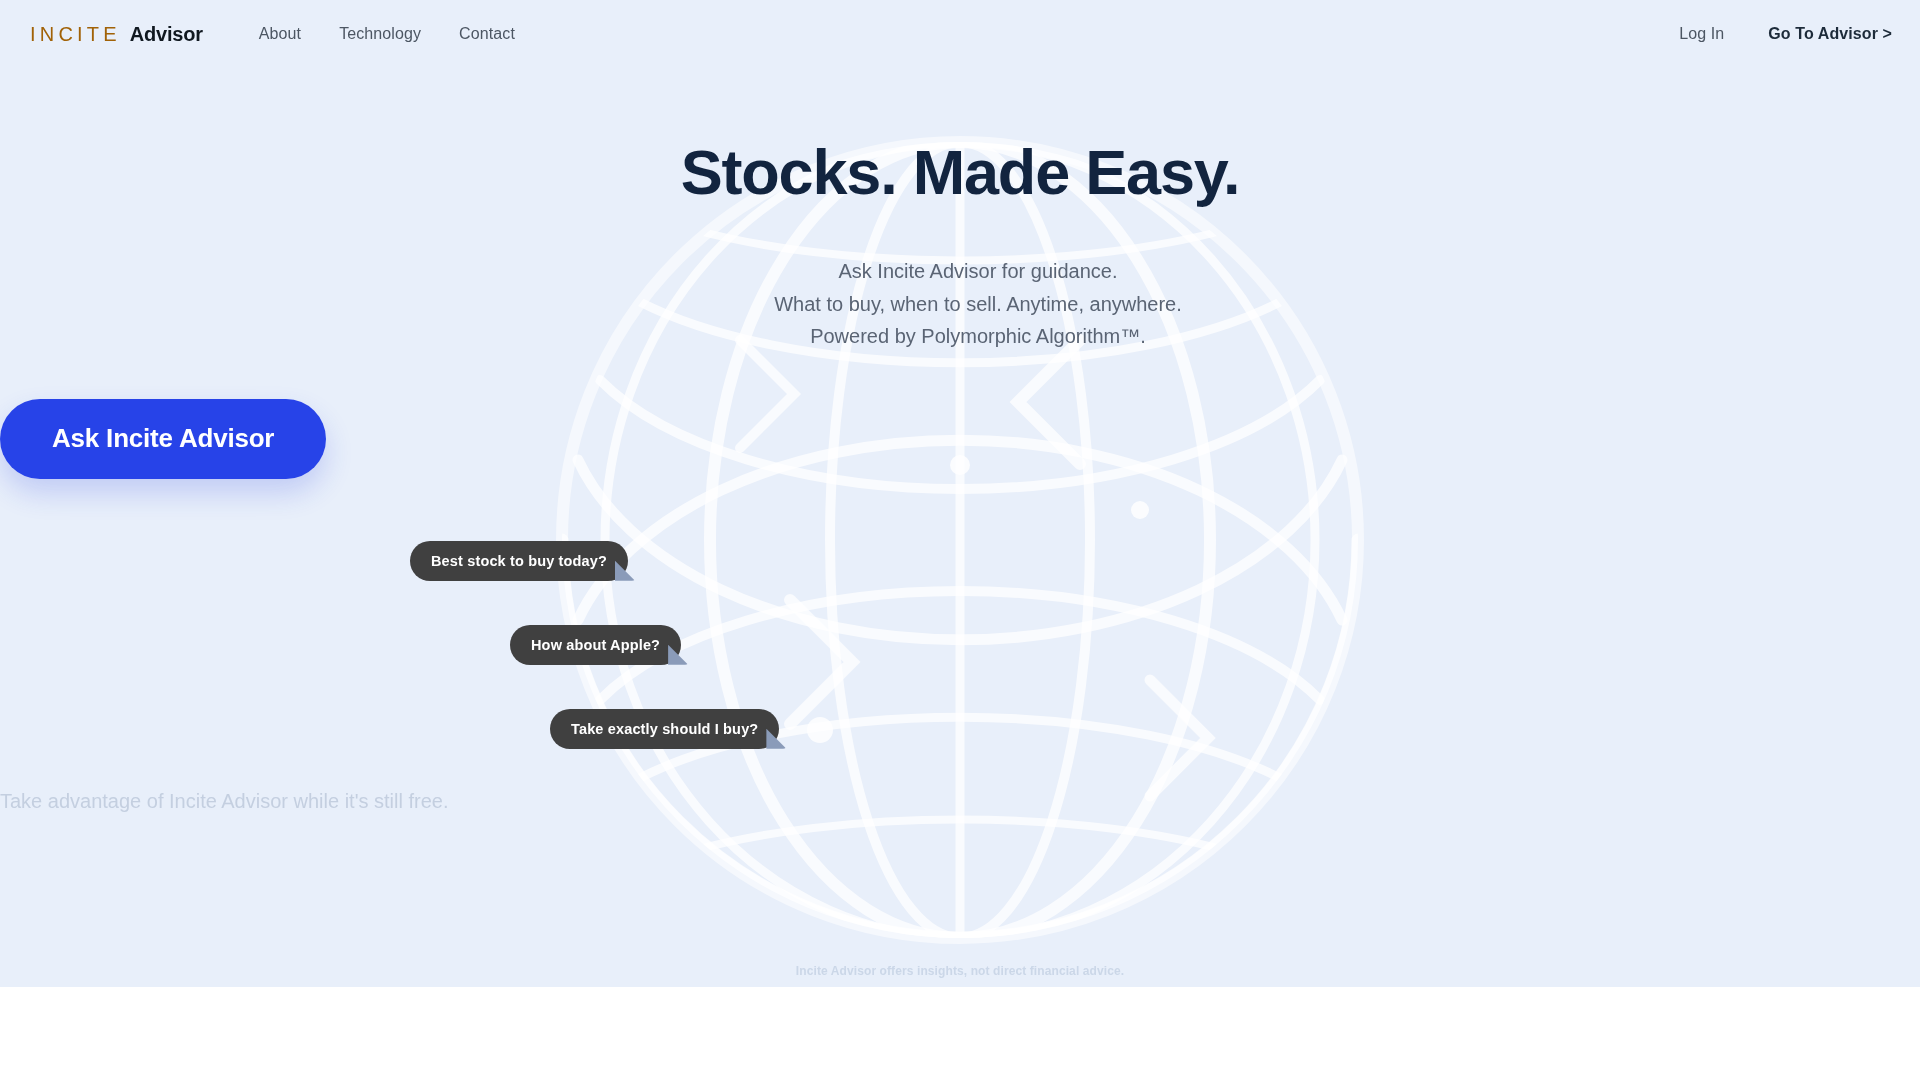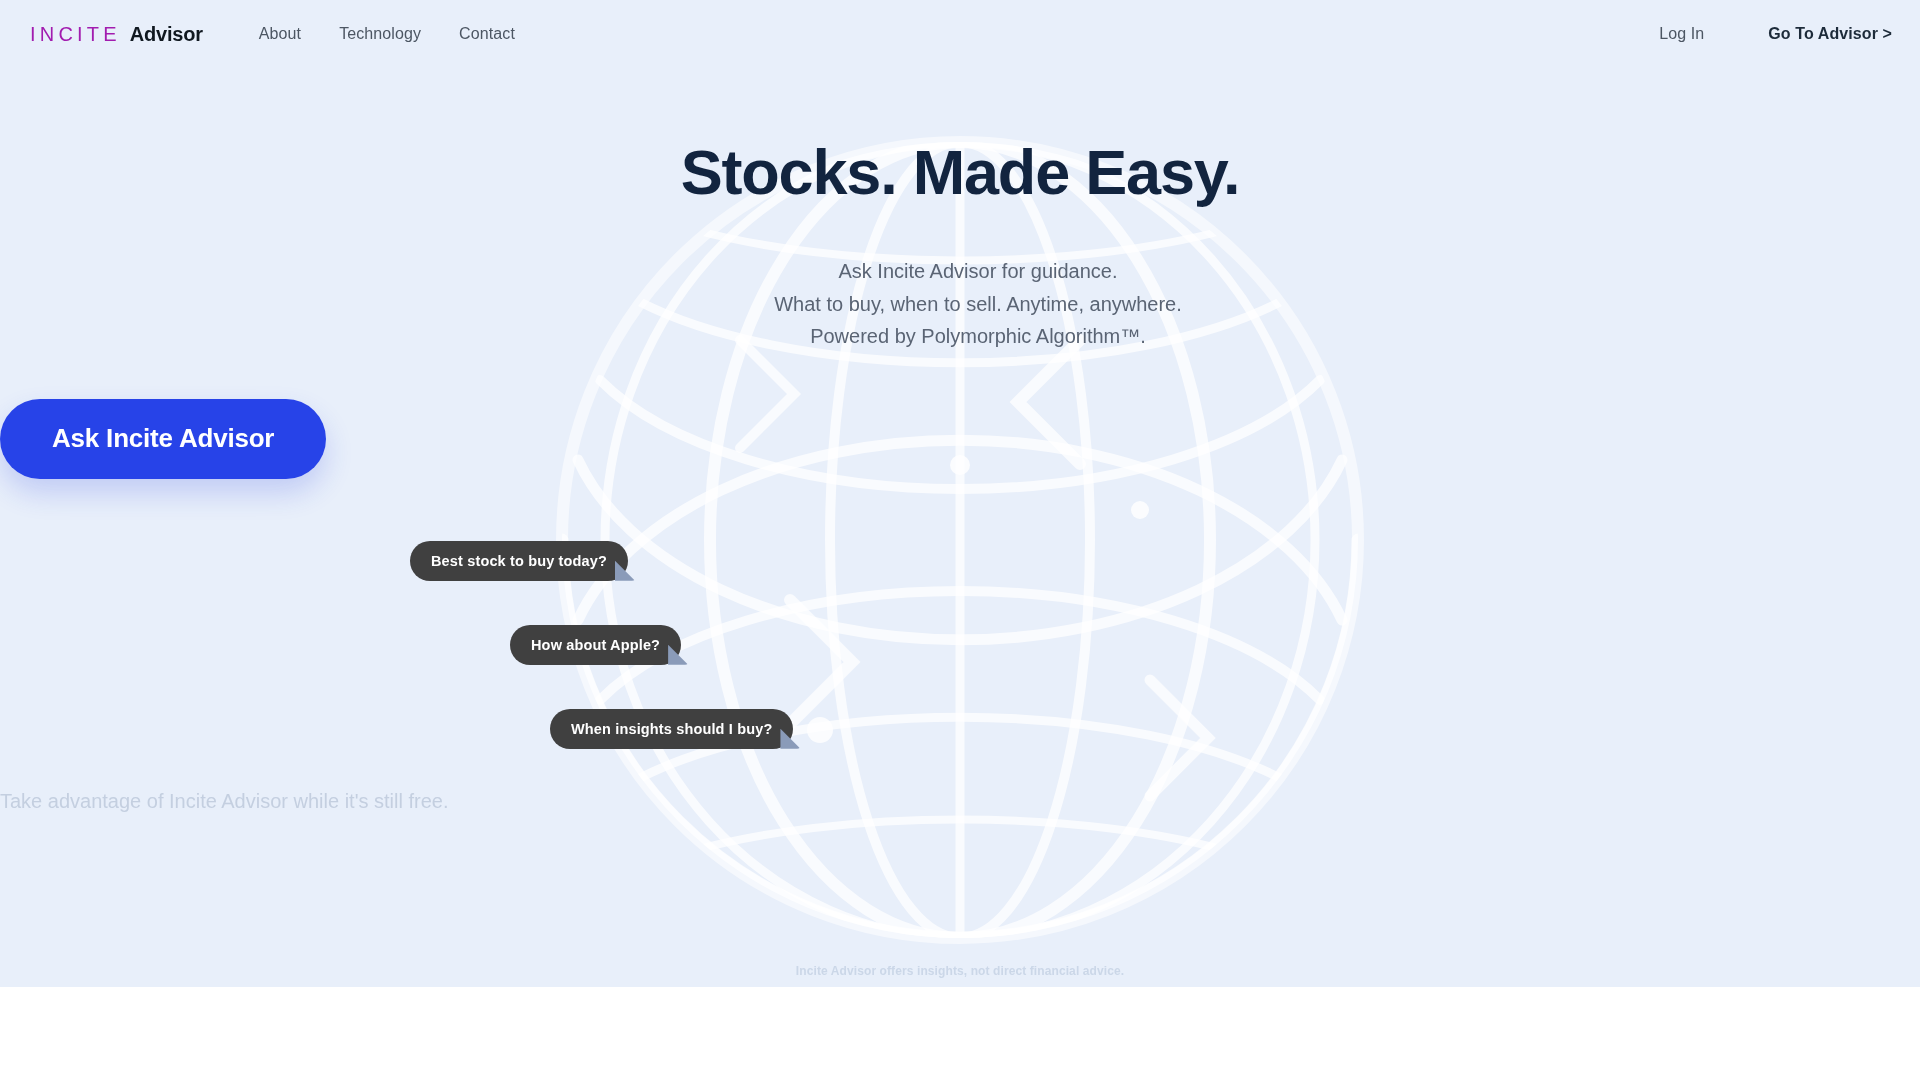--- a/index.html
+++ b/index.html
@@ -47,21 +47,21 @@
     display: flex;
     align-items: baseline;
     gap: 9px;
     margin-right: 56px;
     white-space: nowrap;
   }
   #brand .brand-incite {
     font-size: 20px;
     font-weight: 300;
     letter-spacing: 4.2px;
-    color: #a21caf;
+    color: #a16207;
     font-family: "Liberation Sans", sans-serif;
   }
   #brand .brand-advisor {
     font-size: 20px;
     font-weight: 700;
     letter-spacing: -0.2px;
     color: #101820;
   }
 
   #nav-links {
@@ -74,21 +74,21 @@
     color: #4c5663;
     text-decoration: none;
     letter-spacing: 0.1px;
     cursor: pointer;
   }
 
   #nav-right {
     margin-left: auto;
     display: flex;
     align-items: center;
-    gap: 64px;
+    gap: 44px;
   }
   #nav-right .nav-login {
     font-size: 16px;
     color: #4c5663;
     cursor: pointer;
     letter-spacing: 0.1px;
   }
   #nav-right .nav-cta {
     font-size: 16px;
     font-weight: 700;
@@ -283,20 +283,20 @@
 
     <div id="cta-wrap">
       <button id="cta-button">Ask Incite Advisor</button>
     </div>
 
   </section>
 
   <div id="bubbles">
     <div class="bubble" id="bubble-1">Best stock to buy today?</div>
     <div class="bubble" id="bubble-2">How about Apple?</div>
-    <div class="bubble" id="bubble-3">When insights should I buy?</div>
+    <div class="bubble" id="bubble-3">Take exactly should I buy?</div>
   </div>
 
   <div id="tagline">Take advantage of Incite Advisor while it's still free.</div>
 
   <div id="disclaimer">Incite Advisor offers insights, not direct financial advice.</div>
 
 </div>
 
 </body></html>

